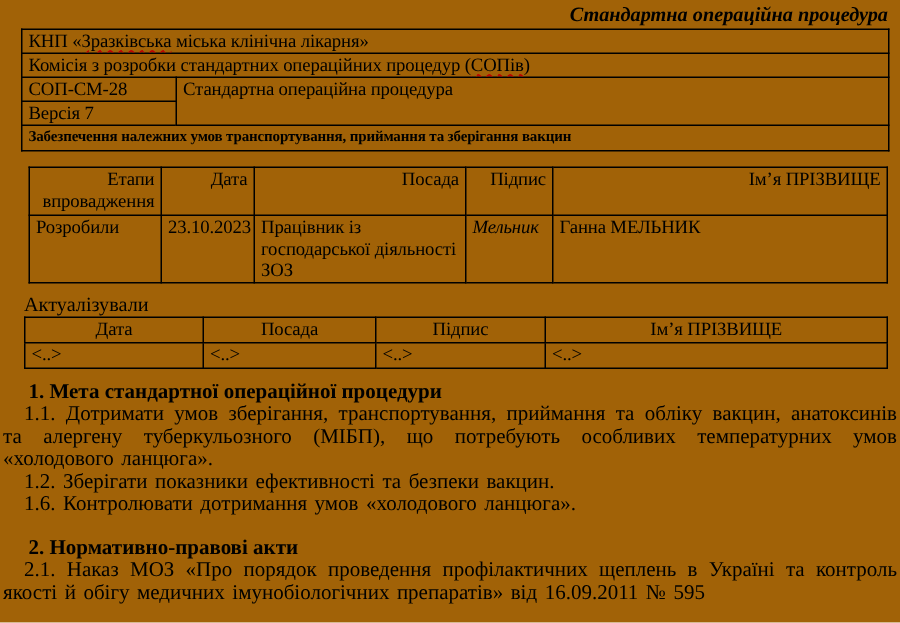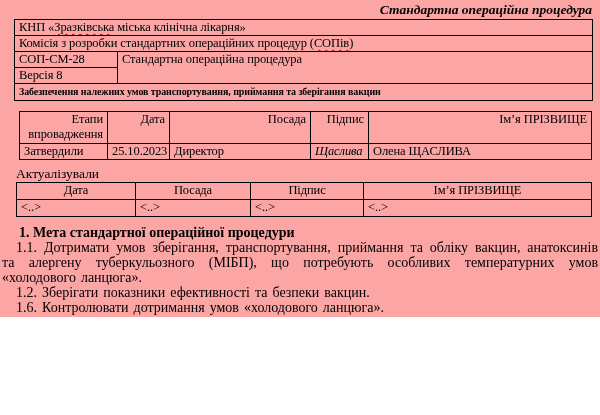--- a/index.html
+++ b/index.html
@@ -2,21 +2,21 @@
 <html><head>
 <meta charset="utf-8">
 <style>
   * { box-sizing: border-box; margin: 0; padding: 0; }
   html, body { width: 600px; height: 415px; overflow: hidden; background: #ffffff; }
   body {
     font-family: "Liberation Serif", serif;
     color: #000;
     position: relative;
   }
-  .page { width: 600px; height: 317px; overflow: hidden; background: #fca5a5; }
+  .page { width: 600px; height: 415px; overflow: hidden; background: #a16207; }
 
   .doc-heading {
     font-size: 13.5px;
     font-weight: bold;
     font-style: italic;
     text-align: right;
     padding: 2px 8px 0 0;
     line-height: 15px;
   }
 
@@ -105,21 +105,21 @@
       <td colspan="2"><span>КНП «</span><span class="spell">Зразківська</span><span> міська клінічна лікарня»</span></td>
     </tr>
     <tr>
       <td colspan="2"><span>Комісія з розробки стандартних операційних процедур (</span><span class="spell">СОПів</span><span>)</span></td>
     </tr>
     <tr>
       <td>СОП-СМ-28</td>
       <td rowspan="2">Стандартна операційна процедура</td>
     </tr>
     <tr>
-      <td>Версія 8</td>
+      <td>Версія 7</td>
     </tr>
     <tr class="title-row">
       <td colspan="2">Забезпечення належних умов транспортування, приймання та зберігання вакцин</td>
     </tr>
   </tbody>
     </table>
 
   <table class="t2">
     <colgroup>
       <col style="width:88px">
@@ -131,26 +131,26 @@
     <thead>
       <tr>
         <th>Етапи впровадження</th>
         <th>Дата</th>
         <th>Посада</th>
         <th>Підпис</th>
         <th>Ім’я ПРІЗВИЩЕ</th>
       </tr>
     </thead>
     <tbody>
-      <tr class="r-short">
-        <td>Затвердили</td>
-        <td>25.10.2023</td>
-        <td>Директор</td>
-        <td class="c-sig">Щаслива</td>
-        <td>Олена ЩАСЛИВА</td>
+      <tr class="r-tall">
+        <td>Розробили</td>
+        <td>23.10.2023</td>
+        <td>Працівник із господарської діяльності ЗОЗ</td>
+        <td class="c-sig">Мельник</td>
+        <td>Ганна МЕЛЬНИК</td>
       </tr>
     </tbody>
   </table>
 
   <div class="label-bold">Актуалізували</div>
 
   <table class="t3">
     <colgroup>
       <col style="width:119px">
         <col style="width:115px">

